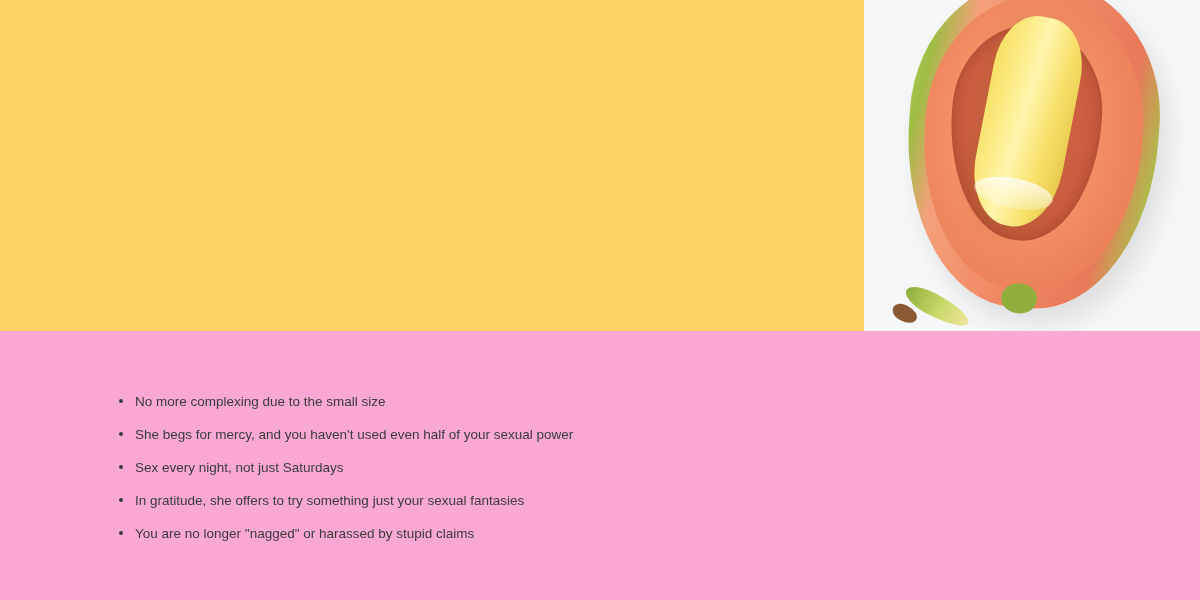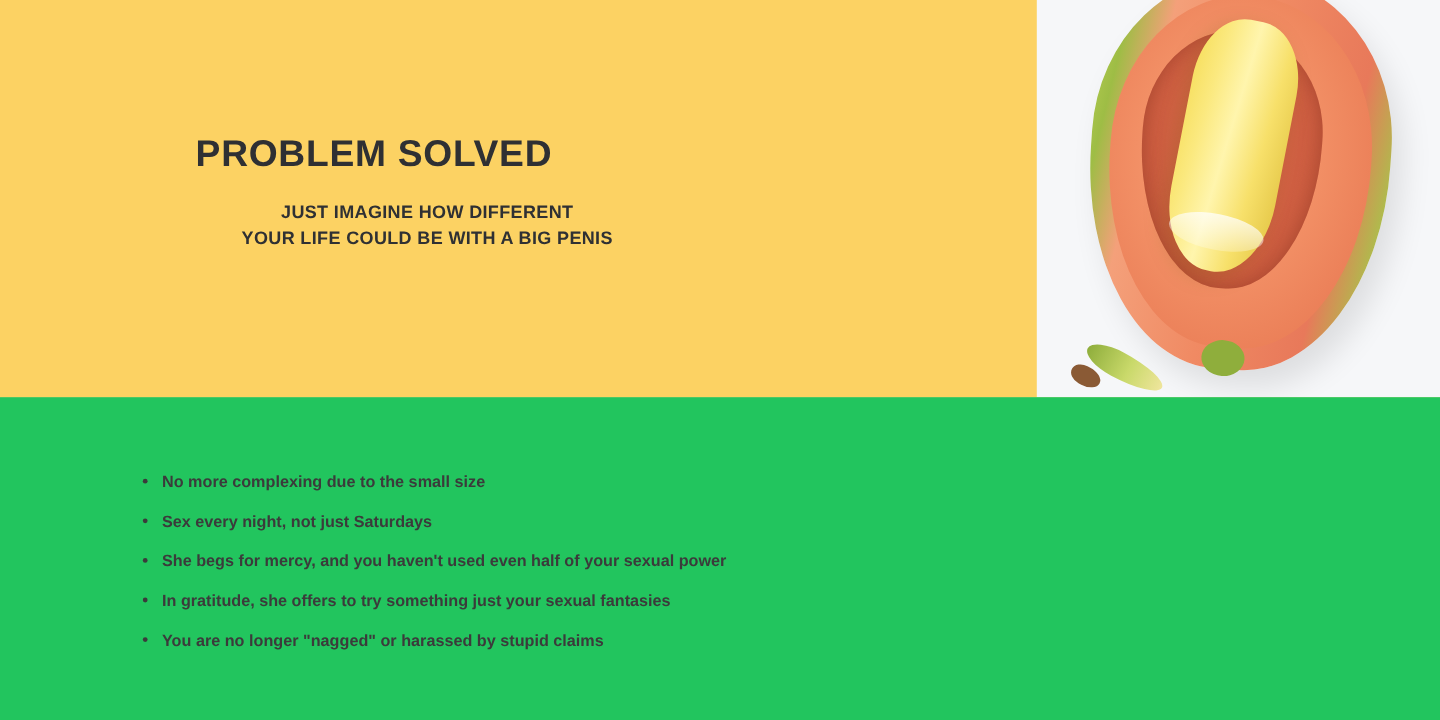--- a/index.html
+++ b/index.html
@@ -146,22 +146,21 @@
     background: #8a5a35;
     transform: rotate(24deg);
   }
   
   .benefits {
     position: absolute;
     left: 0;
     top: 331px;
     width: 1200px;
     height: 269px;
-    background: #22c55e;
-    font-weight: bold;
+    background: #f9a8d4;
   }
   .benefit-list {
     position: absolute;
     left: 118px;
     top: 62px;
     margin: 0;
     padding: 0;
     list-style: none;
   }
   .benefit-item {
@@ -182,46 +181,39 @@
     border-radius: 50%;
     background: #3b3b3b;
   }
 </style>
 </head>
 <body>
 
 <div class="page">
 
   <div class="hero">
-    <div class="hero-text">
-      <div class="headline">PROBLEM SOLVED</div>
-      <div class="subhead">
-        <div>JUST IMAGINE HOW DIFFERENT</div>
-        <div>YOUR LIFE COULD BE WITH A BIG PENIS</div>
-      </div>
-    </div>
 
     <div class="photo">
       <div class="papaya">
         <div class="papaya-flesh"></div>
         <div class="papaya-cavity"></div>
         <div class="papaya-tip"></div>
         <div class="banana">
           <div class="banana-band"></div>
         </div>
         <div class="banana-stem"></div>
         <div class="banana-stem-end"></div>
       </div>
     </div>
   </div>
 
   <div class="benefits">
     <ul class="benefit-list">
       <li class="benefit-item">No more complexing due to the small size</li>
+      <li class="benefit-item">She begs for mercy, and you haven't used even half of your sexual power</li>
       <li class="benefit-item">Sex every night, not just Saturdays</li>
-      <li class="benefit-item">She begs for mercy, and you haven't used even half of your sexual power</li>
       <li class="benefit-item">In gratitude, she offers to try something just your sexual fantasies</li>
       <li class="benefit-item">You are no longer "nagged" or harassed by stupid claims</li>
 
     </ul>
   </div>
 
 </div>
 
 </body></html>

